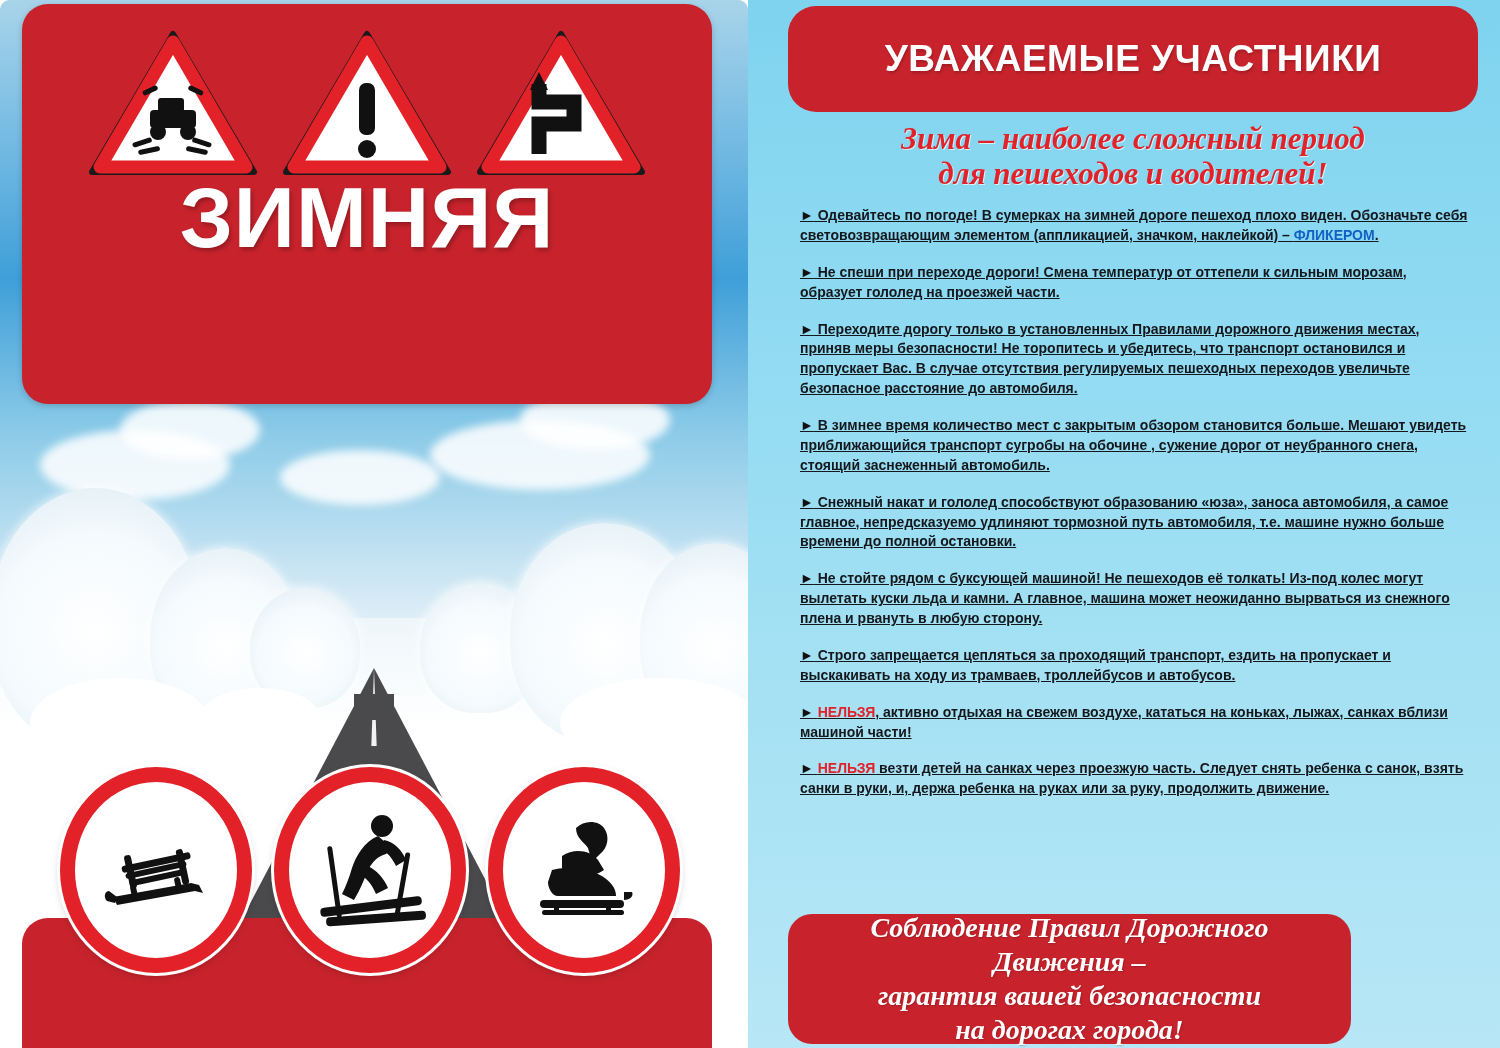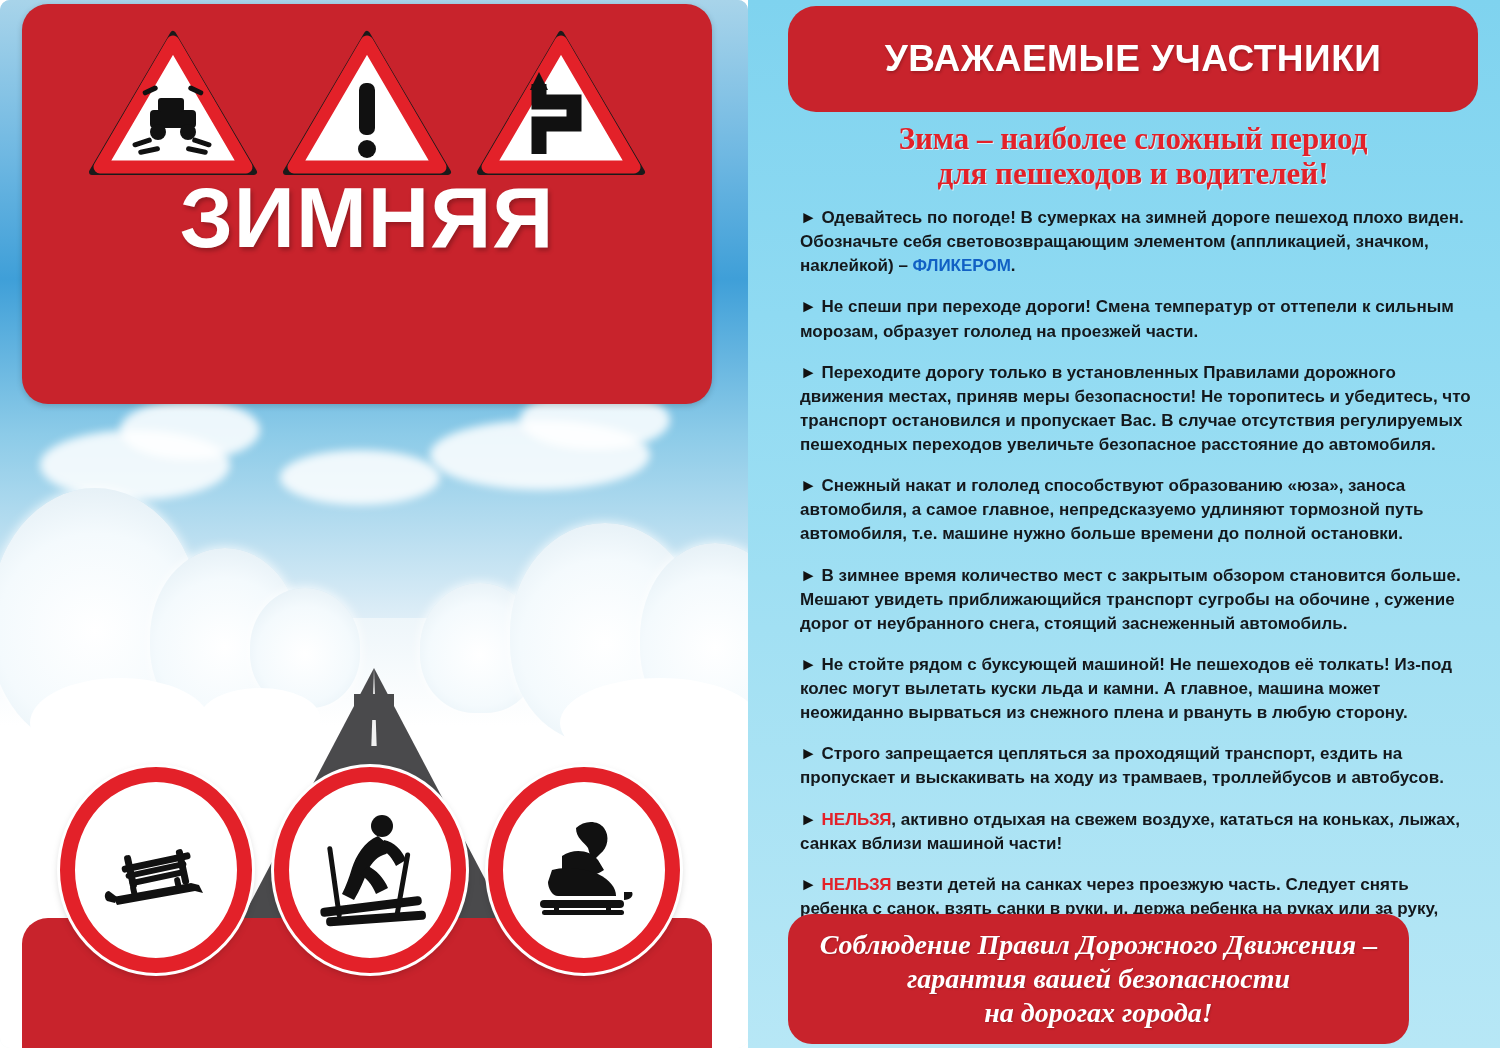--- a/index.html
+++ b/index.html
@@ -212,48 +212,50 @@
     padding: 0 12px;
   }
   .subtitle {
     position: absolute;
     left: 40px;
     top: 122px;
     width: 690px;
     text-align: center;
     color: #e32129;
     font-family: "Liberation Serif", serif;
+    font-style: italic;
     font-weight: bold;
     font-size: 31px;
     line-height: 1.12;
     text-shadow: 1px 1px 0 rgba(255,255,255,0.65);
   }
   .body-list {
     position: absolute;
     left: 52px;
     top: 206px;
     width: 672px;
     color: #111111;
   }
   .para {
-    font-size: 17px;
+    font-size: 14px;
     line-height: 1.42;
     margin-bottom: 17px;
     font-weight: bold;
     color: #14181c;
+    text-decoration: underline;
   }
   .para .arrow { color: #111; font-weight: bold; }
   .hl-red { color: #e32129; font-weight: bold; }
   .hl-blue { color: #1160c4; font-weight: bold; }
 
   .right-footer {
     position: absolute;
     left: 40px;
     bottom: 4px;
-    width: 621px;
+    width: 563px;
     height: 130px;
     background: #c8232c;
     border-radius: 24px;
     display: flex;
     align-items: center;
     justify-content: center;
     text-align: center;
     margin-top: 41px;
   }
   .right-footer .f-txt {
@@ -407,22 +409,22 @@
 
     <div class="subtitle">
       <span>Зима – наиболее сложный период</span><br>
       <span>для пешеходов и водителей!</span>
     </div>
 
     <div class="body-list">
         <div class="para"><span class="arrow">►</span><span> Одевайтесь по погоде! В сумерках на зимней дороге пешеход плохо виден. Обозначьте себя световозвращающим элементом (аппликацией, значком, наклейкой) – </span><span class="hl-blue">ФЛИКЕРОМ</span><span>.</span></div>
         <div class="para"><span class="arrow">►</span><span> Не спеши при переходе дороги! Смена температур от оттепели к сильным морозам, образует гололед на проезжей части.</span></div>
         <div class="para"><span class="arrow">►</span><span> Переходите дорогу только в установленных Правилами дорожного движения местах, приняв меры безопасности! Не торопитесь и убедитесь, что транспорт остановился и пропускает Вас. В случае отсутствия регулируемых пешеходных переходов увеличьте безопасное расстояние до автомобиля.</span></div>
+        <div class="para"><span class="arrow">►</span><span> В зимнее время количество мест с закрытым обзором  становится больше. Мешают увидеть приближающийся транспорт сугробы на обочине , сужение дорог от неубранного снега, стоящий  заснеженный  автомобиль.</span></div>
         <div class="para"><span class="arrow">►</span><span> Снежный накат и гололед способствуют образованию «юза», заноса автомобиля, а самое главное, непредсказуемо удлиняют тормозной путь автомобиля, т.е. машине нужно больше времени до полной остановки.</span></div>
-        <div class="para"><span class="arrow">►</span><span> В зимнее время количество мест с закрытым обзором  становится больше. Мешают увидеть приближающийся транспорт сугробы на обочине , сужение дорог от неубранного снега, стоящий  заснеженный  автомобиль.</span></div>
         <div class="para"><span class="arrow">►</span><span> Не стойте рядом с буксующей машиной! Не пешеходов её толкать! Из-под колес могут вылетать куски льда и камни. А главное, машина может неожиданно вырваться из снежного плена и рвануть в любую сторону.</span></div>
         <div class="para"><span class="arrow">►</span><span> Строго запрещается цепляться за проходящий транспорт, ездить на пропускает и выскакивать на ходу из трамваев, троллейбусов и автобусов.</span></div>
         <div class="para"><span class="arrow">►</span><span> </span><span class="hl-red">НЕЛЬЗЯ</span><span>, активно отдыхая на свежем воздухе, кататься на коньках, лыжах, санках вблизи машиной части!</span></div>
         <div class="para"><span class="arrow">►</span><span> </span><span class="hl-red">НЕЛЬЗЯ</span><span> везти детей на санках через проезжую часть. Следует снять ребенка с санок, взять санки в руки, и, держа ребенка на руках или за руку, продолжить движение.</span></div>
       </div>
 
     <div class="right-footer">
       <div class="f-txt">
         <span>Соблюдение Правил Дорожного Движения –</span><br>
         <span>гарантия вашей безопасности</span><br>

